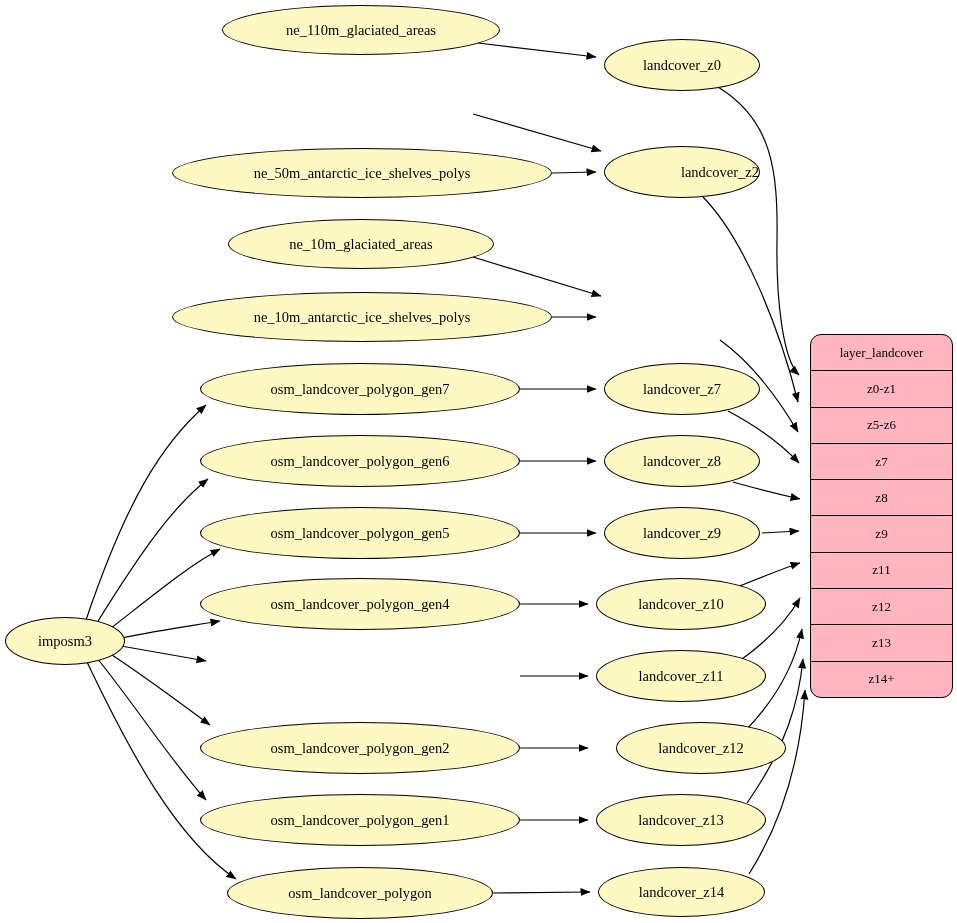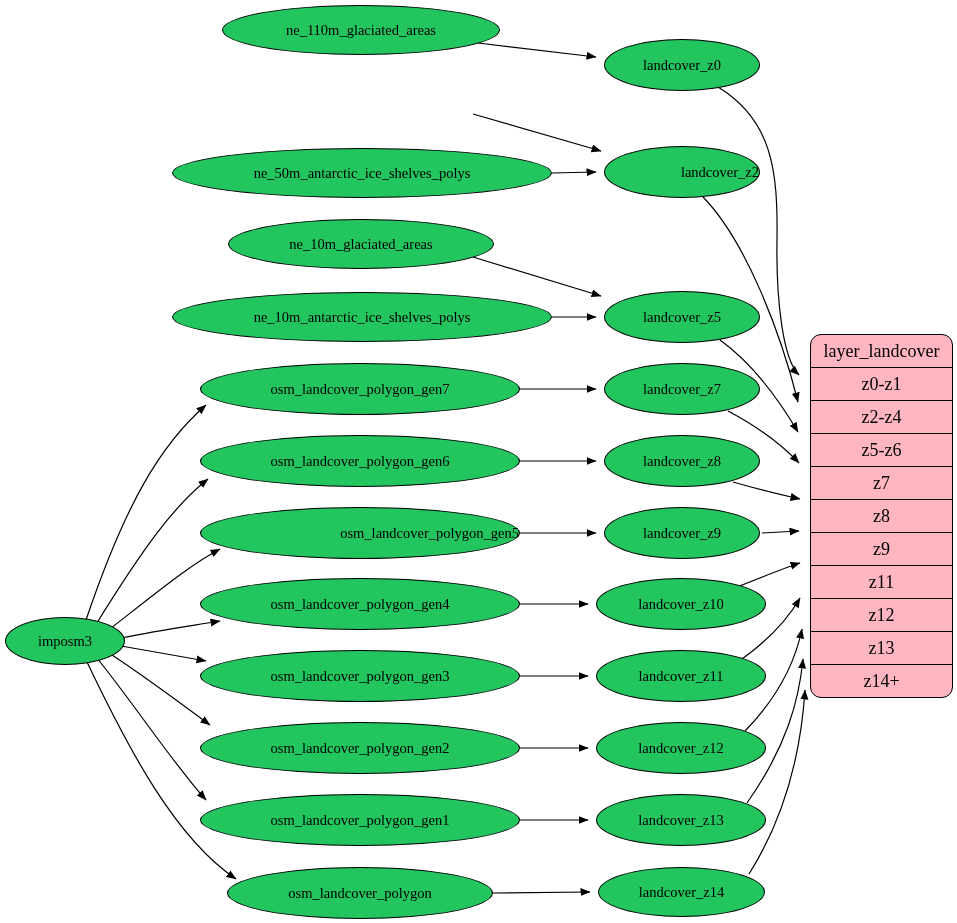--- a/index.html
+++ b/index.html
@@ -8,42 +8,42 @@
     width:957px;height:923px;
     background:#ffffff;
     font-family:"Liberation Serif", serif;
     overflow:hidden;
   }
   #edges{position:absolute;left:0;top:0;z-index:1;}
   .node{
     position:absolute;
     border:1px solid #000;
     border-radius:50%;
-    background:#22c55e;
+    background:#fef9c3;
     display:flex;align-items:center;justify-content:center;
     font-size:14.5px;color:#000;
     z-index:2;
     white-space:nowrap;
     box-sizing:border-box;
   }
   .dbtable{
     position:absolute;
     left:810px;top:334px;width:143px;height:364px;
     border:1.4px solid #000;
     border-radius:11px;
     background:#ffb6c1;
     display:flex;flex-direction:column;
     z-index:2;
     box-sizing:border-box;
     overflow:hidden;
   }
   .dbtable .cell{
     flex:1;
     display:flex;align-items:center;justify-content:center;
-    font-size:18px;color:#000;
+    font-size:13px;color:#000;
     border-top:1.2px solid #000;
     box-sizing:border-box;
   }
   .dbtable .cell:first-child{border-top:none;}
 </style>
 </head>
 <body>
 
 <div id="canvas">
 
@@ -107,77 +107,70 @@
     </div>
   <div class="node" style="left:172px;top:292px;width:380px;height:50px;">
       <span>ne_10m_antarctic_ice_shelves_polys</span>
     </div>
   <div class="node" style="left:200px;top:363px;width:320px;height:52px;">
       <span>osm_landcover_polygon_gen7</span>
     </div>
   <div class="node" style="left:200px;top:435px;width:320px;height:52px;">
       <span>osm_landcover_polygon_gen6</span>
     </div>
-  <div class="node" style="left:200px;top:507px;width:320px;height:52px;justify-content:flex-end;">
+  <div class="node" style="left:200px;top:507px;width:320px;height:52px;">
       <span>osm_landcover_polygon_gen5</span>
     </div>
   <div class="node" style="left:200px;top:578px;width:320px;height:52px;">
       <span>osm_landcover_polygon_gen4</span>
-    </div>
-  <div class="node" style="left:200px;top:650px;width:320px;height:52px;">
-      <span>osm_landcover_polygon_gen3</span>
     </div>
   <div class="node" style="left:200px;top:722px;width:320px;height:52px;">
       <span>osm_landcover_polygon_gen2</span>
     </div>
   <div class="node" style="left:200px;top:794px;width:320px;height:52px;">
       <span>osm_landcover_polygon_gen1</span>
     </div>
   <div class="node" style="left:227px;top:867px;width:266px;height:52px;text-align:right;">
       <span>osm_landcover_polygon</span>
     </div>
 
   <div class="node" style="left:604px;top:39px;width:156px;height:52px;">
       <span>landcover_z0</span>
     </div>
   <div class="node" style="left:604px;top:146px;width:156px;height:52px;justify-content:flex-end;">
       <span>landcover_z2</span>
     </div>
-  <div class="node" style="left:604px;top:291px;width:156px;height:52px;">
-      <span>landcover_z5</span>
-    </div>
   <div class="node" style="left:604px;top:363px;width:156px;height:52px;">
       <span>landcover_z7</span>
     </div>
   <div class="node" style="left:604px;top:435px;width:156px;height:52px;">
       <span>landcover_z8</span>
     </div>
   <div class="node" style="left:604px;top:507px;width:156px;height:52px;">
       <span>landcover_z9</span>
     </div>
   <div class="node" style="left:596px;top:578px;width:170px;height:52px;">
       <span>landcover_z10</span>
     </div>
   <div class="node" style="left:596px;top:650px;width:170px;height:52px;">
       <span>landcover_z11</span>
     </div>
-  <div class="node" style="left:596px;top:722px;width:170px;height:52px;">
+  <div class="node" style="left:616px;top:722px;width:170px;height:52px;">
       <span>landcover_z12</span>
     </div>
   <div class="node" style="left:596px;top:794px;width:170px;height:52px;">
       <span>landcover_z13</span>
     </div>
   <div class="node" style="left:598px;top:867px;width:167px;height:50px;">
       <span>landcover_z14</span>
     </div>
 
   <div class="dbtable">
     <div class="cell">layer_landcover</div>
     <div class="cell">z0-z1</div>
-    <div class="cell">z2-z4</div>
     <div class="cell">z5-z6</div>
     <div class="cell">z7</div>
     <div class="cell">z8</div>
     <div class="cell">z9</div>
     <div class="cell">z11</div>
     <div class="cell">z12</div>
     <div class="cell">z13</div>
     <div class="cell">z14+</div>
   </div>
 

